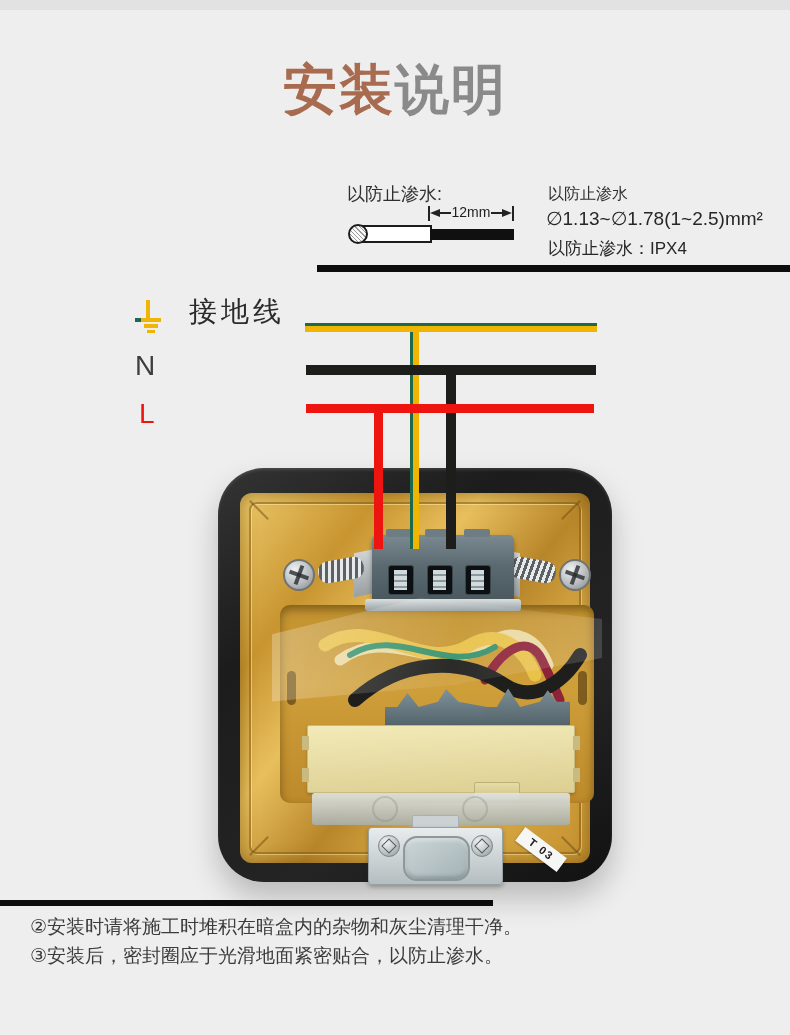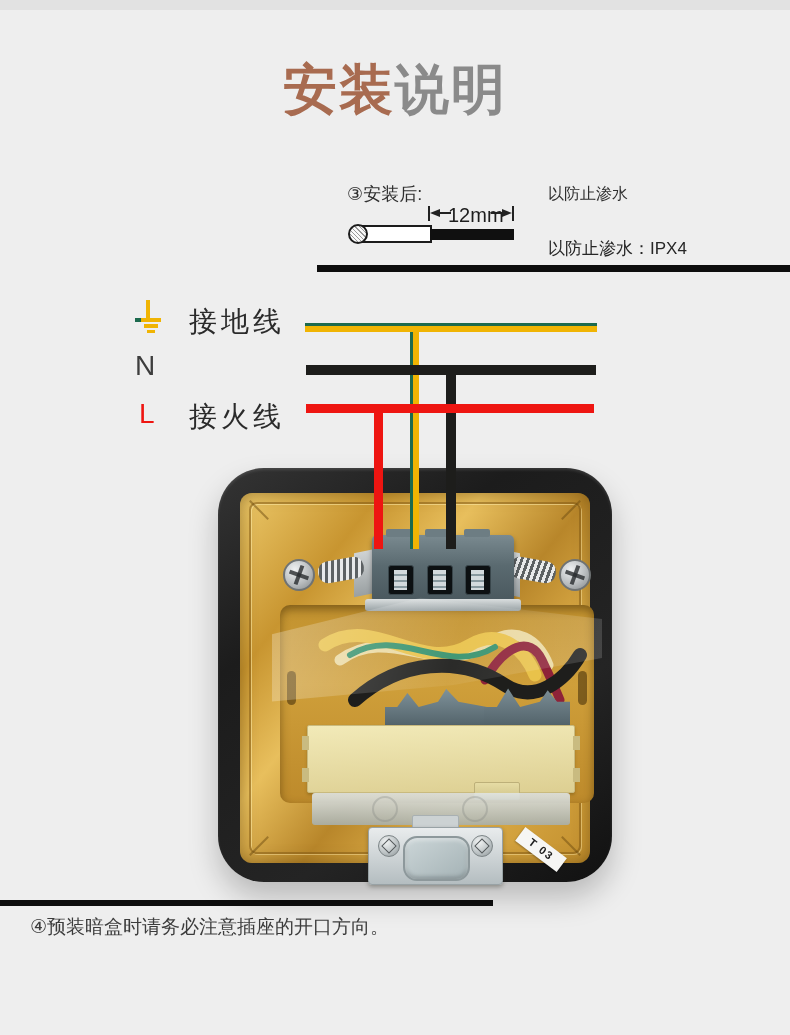--- a/index.html
+++ b/index.html
@@ -18,21 +18,21 @@
   
   .strip-label{left:347px;top:172px;font-size:18px;color:#2f2f2f;}
   .wire-white{left:356px;top:215px;width:76px;height:18px;background:#ffffff;border:2px solid #1c1c1c;box-sizing:border-box;}
   .wire-tip{left:348px;top:214px;width:20px;height:20px;border-radius:50%;border:2px solid #1c1c1c;box-sizing:border-box;
     background:repeating-linear-gradient(45deg,#fafafa 0 2px,#9a9a9a 2px 3px);}
   .wire-bare{left:430px;top:219px;width:84px;height:11px;background:#101010;}
   .dim-tick{top:196px;width:2px;height:15px;background:#222;}
   .dim-line{top:202px;height:2px;background:#222;}
   .arrow-l{left:430px;top:199px;width:0;height:0;border-top:4px solid transparent;border-bottom:4px solid transparent;border-right:10px solid #222;}
   .arrow-r{left:502px;top:199px;width:0;height:0;border-top:4px solid transparent;border-bottom:4px solid transparent;border-left:10px solid #222;}
-  .dim-text{left:448px;top:194px;width:46px;text-align:center;font-size:20px;color:#1e1e1e;}
+  .dim-text{left:448px;top:194px;width:46px;text-align:center;font-size:14px;color:#1e1e1e;}
   .spec-r1{left:548px;top:174px;font-size:16px;color:#2f2f2f;}
   .spec-r2{left:546px;top:197px;font-size:19px;color:#262626;}
   .spec-r3{left:548px;top:227px;font-size:17px;color:#262626;}
   .spec-bar{left:317px;top:255px;width:473px;height:7px;background:#0d0d0d;}
 
   
   .gnd-icon{left:131px;top:288px;width:32px;height:36px;}
   .gnd-icon .p{position:absolute;background:var(--ground_yellow,#f0b403);}
   .gnd-stem{left:15px;top:2px;width:4px;height:19px;}
   .gnd-b1{left:10px;top:20px;width:20px;height:4px;}
@@ -131,46 +131,46 @@
 </style>
 </head>
 <body>
 
 <div class="canvas">
 
   <div class="abs title">
     <span class="t1">安装</span><span class="t2">说明</span>
   </div>
 
-  <div class="abs strip-label">③安装后:</div>
+  <div class="abs strip-label">以防止渗水:</div>
   <div class="abs wire-white"></div>
   <div class="abs wire-tip"></div>
   <div class="abs wire-bare"></div>
   <div class="abs dim-tick" style="left:428px;"></div>
   <div class="abs dim-tick" style="left:512px;"></div>
   <div class="abs arrow-l"></div>
   <div class="abs arrow-r"></div>
   <div class="abs dim-line" style="left:439px;width:12px;"></div>
   <div class="abs dim-line" style="left:491px;width:12px;"></div>
   <div class="abs dim-text">12mm</div>
   <div class="abs spec-r1">以防止渗水</div>
+  <div class="abs spec-r2">∅1.13~∅1.78(1~2.5)mm²</div>
   <div class="abs spec-r3">以防止渗水：IPX4</div>
   <div class="abs spec-bar"></div>
 
   <div class="abs gnd-icon row-ground">
     <div class="p gnd-stem" style="position:absolute;"></div>
     <div class="gnd-nub"></div>
     <div class="p gnd-b1" style="position:absolute;"></div>
     <div class="p gnd-b2" style="position:absolute;"></div>
     <div class="p gnd-b3" style="position:absolute;"></div>
   </div>
-  <div class="abs legend-label" style="left:189px;top:293px;">接地线</div>
+  <div class="abs legend-label" style="left:189px;top:283px;">接地线</div>
   <div class="abs legend-sym sym-n">N</div>
   <div class="abs legend-sym live sym-l">L</div>
-  <div class="abs legend-label lab-l">接火线</div>
 
   <div class="abs wire-v v-yellow">
       <div class="stripe"></div>
     </div>
   <div class="abs wire-v v-black"></div>
   <div class="abs wire-v v-red"></div>
   <div class="abs wire-h h-yellow">
       <div class="stripe"></div>
     </div>
   <div class="abs wire-h h-black"></div>
@@ -250,16 +250,17 @@
             <div class="sq"></div>
           </div>
         <div class="pbtn"></div>
       </div>
       <div class="abs t03">T 03</div>
     </div>
   </div>
 
   <div class="abs foot-bar"></div>
   <div class="abs notes">
-    <div>④预装暗盒时请务必注意插座的开口方向。</div>
+    <div>②安装时请将施工时堆积在暗盒内的杂物和灰尘清理干净。</div>
+    <div>③安装后，密封圈应于光滑地面紧密贴合，以防止渗水。</div>
   </div>
 
 </div>
 
 </body></html>

